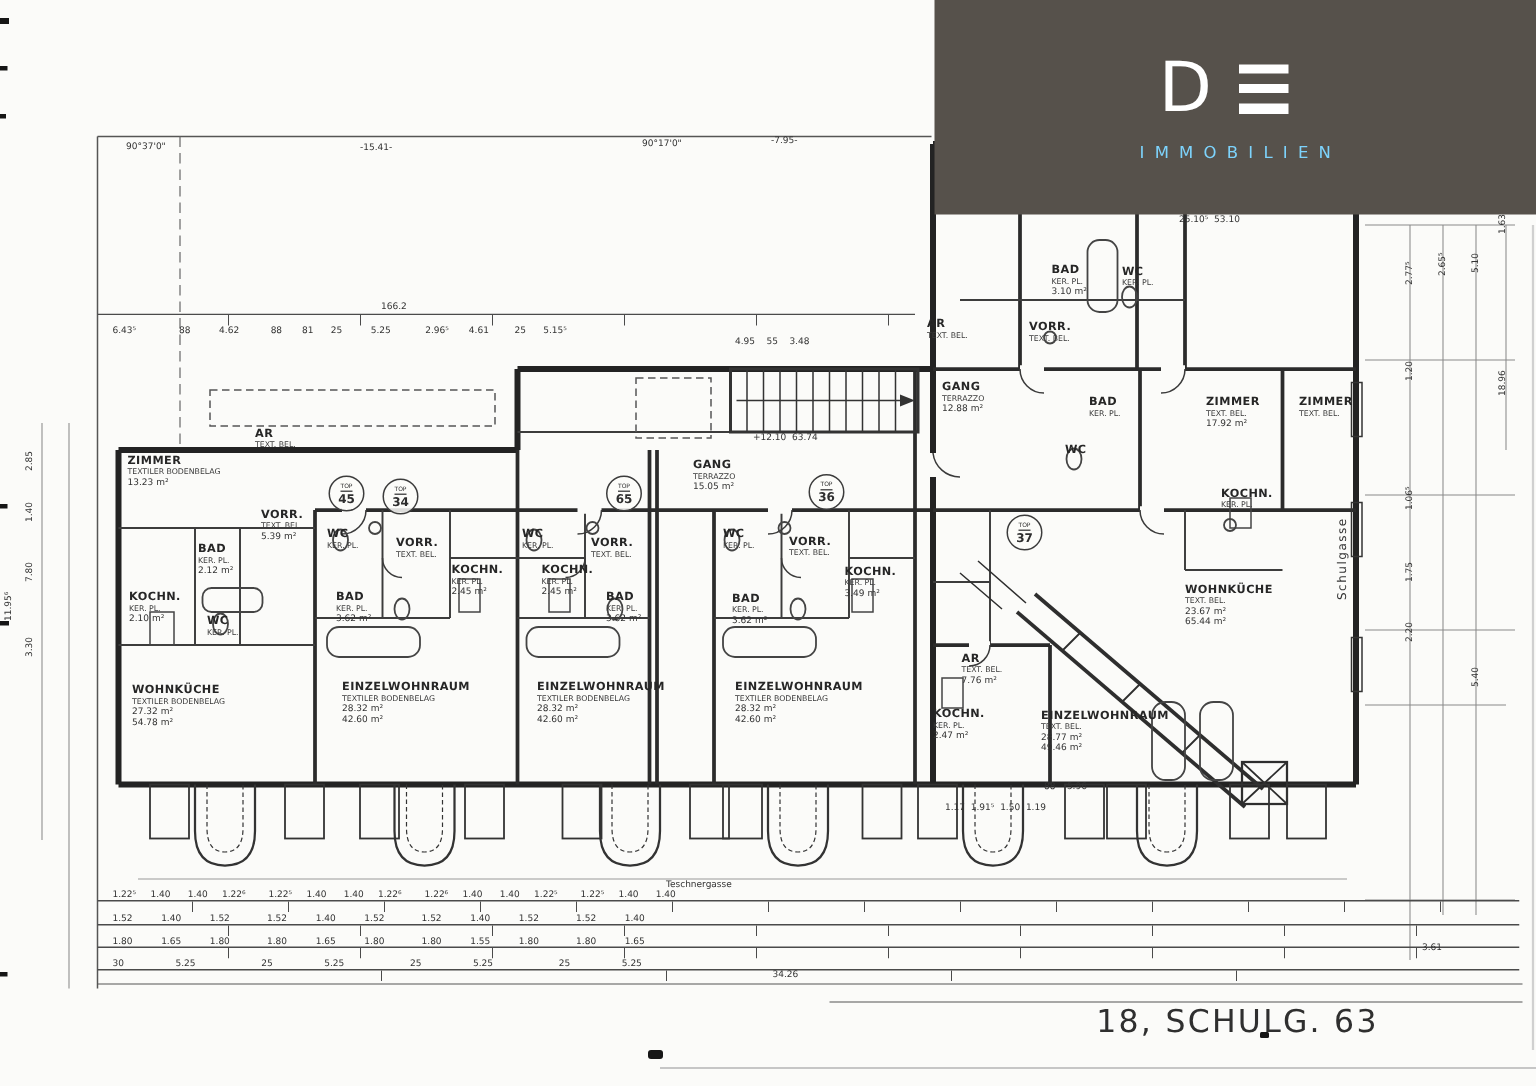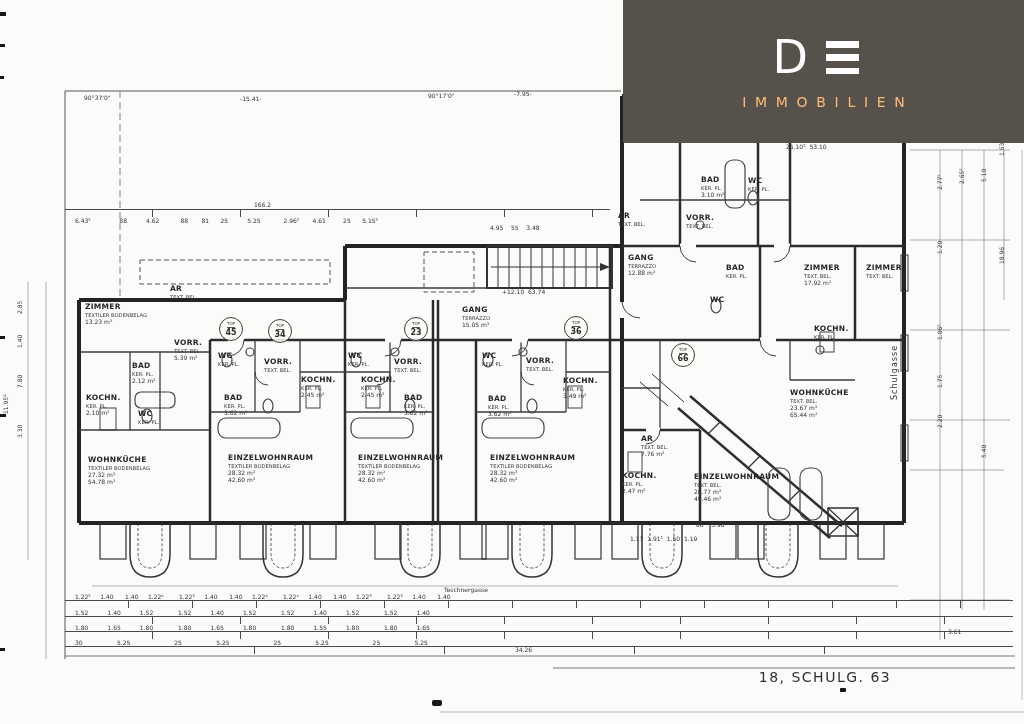--- a/index.html
+++ b/index.html
@@ -32,26 +32,26 @@
 
   .street-b{position:absolute;z-index:2;font-size:6px;color:#333;}
   .street-r{position:absolute;z-index:2;font-size:8px;color:#333;transform:rotate(-90deg);transform-origin:left top;letter-spacing:1px;}
 
   
   .logo{position:absolute;left:623px;top:0;width:401px;height:143px;z-index:5;
         display:flex;flex-direction:column;align-items:center;justify-content:center;}
   .logo .brand{display:flex;align-items:center;color:#fff;font-size:46px;font-weight:500;letter-spacing:.34em;line-height:1;}
   .logo .ebars{display:inline-flex;flex-direction:column;justify-content:space-between;width:33px;height:33px;margin:0 16px 0 2px;transform:translateY(1px);}
   .logo .ebars i{display:block;height:6.5px;background:#fff;}
-  .logo .sub{margin-top:14px;color:#fdba74;font-size:14px;letter-spacing:.62em;text-indent:.62em;text-align:center;}
+  .logo .sub{margin-top:14px;color:#7dd3fc;font-size:11px;letter-spacing:.62em;text-indent:.62em;text-align:center;}
 
   
   .titleblock{position:absolute;left:700px;top:668px;width:250px;z-index:3;text-align:center;color:#2f2f2f;}
   .titleblock .l1{font-size:12.5px;letter-spacing:.5px;}
-  .titleblock .l2{font-size:14px;letter-spacing:1.5px;margin-top:1px;}
+  .titleblock .l2{font-size:21px;letter-spacing:1.5px;margin-top:1px;}
 </style>
 </head>
 <body>
 
 <div class="canvas">
 
   <svg width="1024" height="724" viewBox="0 0 1024 724">
 
     <g fill="#161616" stroke="none">
       <rect x="0" y="12" width="6" height="4"></rect>
@@ -425,35 +425,35 @@
       <div class="rn">EINZELWOHNRAUM</div>
       <div class="rs">TEXT. BEL.</div>
       <div class="ra">28.77 m²</div>
       <div class="ra">49.46 m²</div>
     </div>
 
   <div class="topnum" style="left:219px;top:317px">
       <span class="tw">TOP</span>
       <span class="tv">45</span>
     </div>
-  <div class="topnum" style="left:268px;top:319px">
+  <div class="topnum" style="left:255px;top:319px">
       <span class="tw">TOP</span>
       <span class="tv">34</span>
     </div>
   <div class="topnum" style="left:404px;top:317px">
       <span class="tw">TOP</span>
-      <span class="tv">23</span>
-    </div>
-  <div class="topnum" style="left:564px;top:316px">
+      <span class="tv">65</span>
+    </div>
+  <div class="topnum" style="left:539px;top:316px">
       <span class="tw">TOP</span>
       <span class="tv">36</span>
     </div>
   <div class="topnum" style="left:671px;top:343px">
       <span class="tw">TOP</span>
-      <span class="tv">66</span>
+      <span class="tv">37</span>
     </div>
 
   <div class="dimrow" style="left:65px;top:209px;width:545px">
     <div class="tickline t88"></div>
     <div class="nums">6.43⁵               88          4.62           88       81      25          5.25            2.96⁵       4.61         25      5.15⁵</div>
   </div>
   <div class="dimrow" style="left:65px;top:593px;width:948px">
     <div class="nums">1.22⁵     1.40      1.40     1.22⁶        1.22⁵     1.40      1.40     1.22⁶        1.22⁶     1.40      1.40     1.22⁵        1.22⁵     1.40      1.40</div>
     <div class="tickline t64"></div>
   </div>

